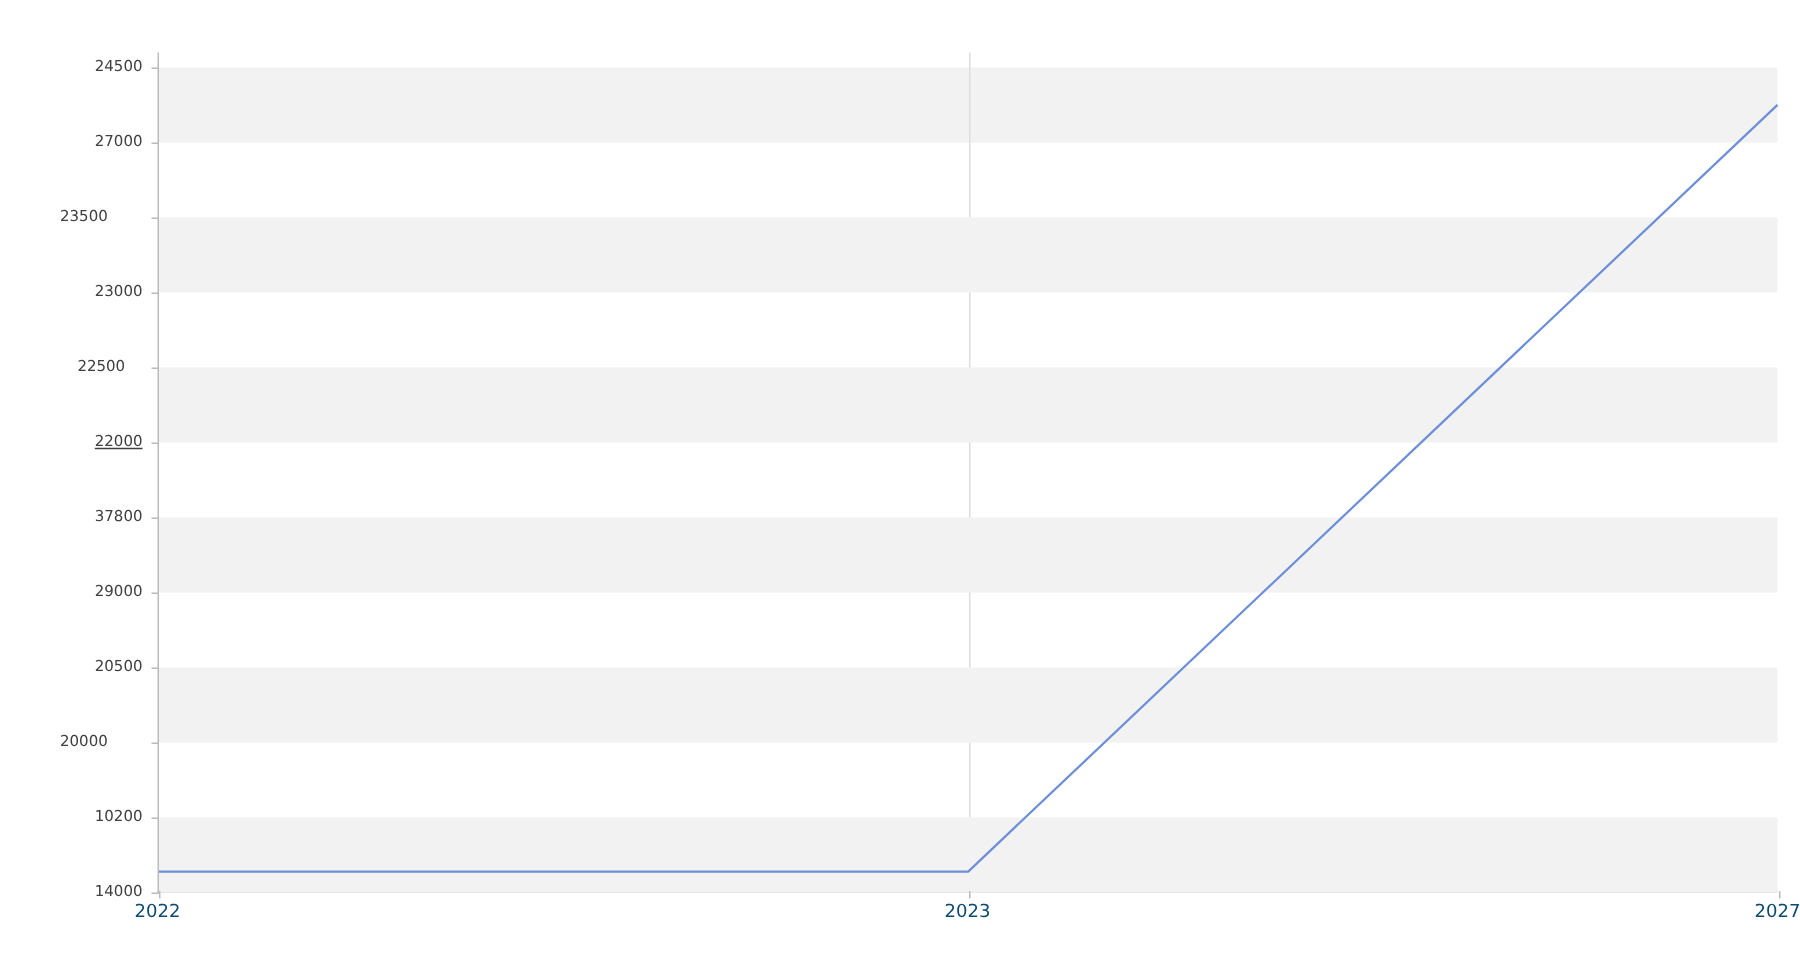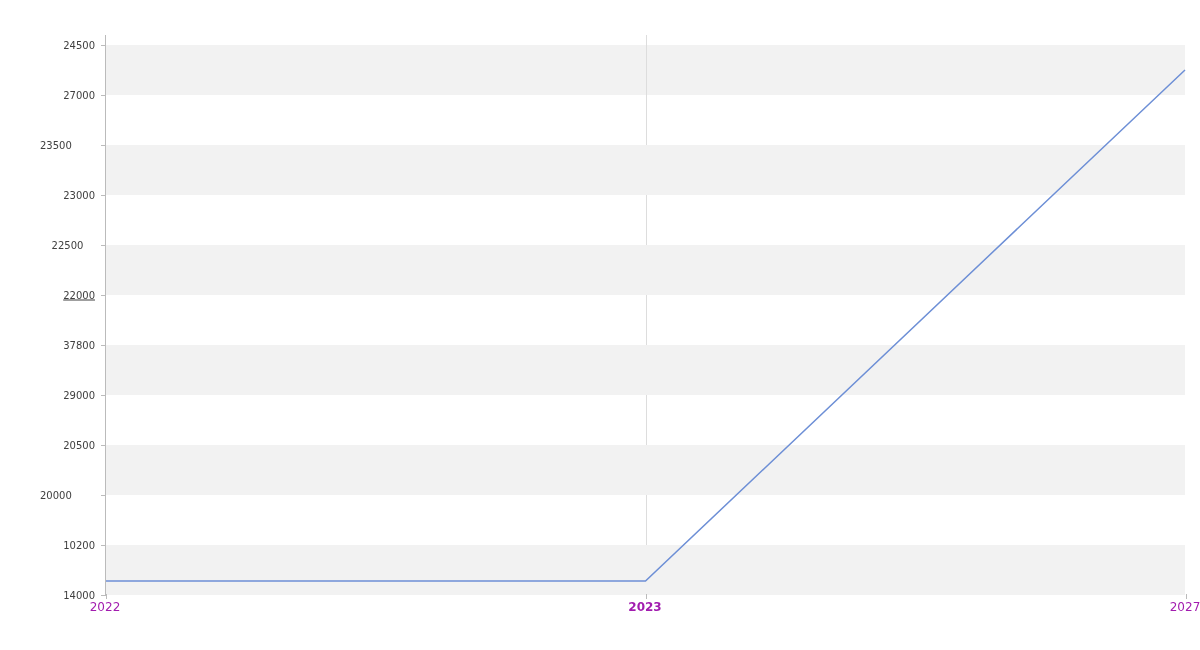--- a/index.html
+++ b/index.html
@@ -54,21 +54,21 @@
     font-size: 10px;
     color: #404040;
     transform: translateY(-50%);
     text-align: right;
     width: 55px;
   }
   .x-tick {
     position: absolute;
     top: 600px;
     font-size: 12px;
-    color: #a21caf;
+    color: #0c4a6e;
     transform: translateX(-50%);
   }
   svg.line-layer {
     position: absolute;
     left: 0;
     top: 0;
     width: 100%;
     height: 100%;
     overflow: visible;
   }
@@ -130,15 +130,15 @@
     <div class="y-tick" style="left: 40px; position: absolute; width: 55px; text-align: right; top: 445px;">20500</div>
     <div class="y-tick" style="left: 40px; position: absolute; width: 55px; text-align: right; top: 395px;">29000</div>
     <div class="y-tick" style="left: 40px; position: absolute; width: 55px; text-align: right; top: 345px;">37800</div>
     <div class="y-tick" style="left: 40px; position: absolute; width: 55px; text-align: right; top: 295px; text-decoration: underline;">22000</div>
     <div class="y-tick" style="left: 40px; position: absolute; width: 55px; text-align: center; top: 245px;">22500</div>
     <div class="y-tick" style="left: 40px; position: absolute; width: 55px; text-align: right; top: 195px;">23000</div>
     <div class="y-tick" style="left: 40px; position: absolute; width: 55px; text-align: left; top: 145px;">23500</div>
     <div class="y-tick" style="left: 40px; position: absolute; width: 55px; text-align: right; top: 95px;">27000</div>
     <div class="y-tick" style="left: 40px; position: absolute; width: 55px; text-align: right; top: 45px;">24500</div>
     <div class="x-tick" style="left: 105px;">2022</div>
-    <div class="x-tick" style="left: 645px; font-weight: bold;">2023</div>
+    <div class="x-tick" style="left: 645px;">2023</div>
     <div class="x-tick" style="left: 1185px;">2027</div>
   </div>
 
 </body></html>

